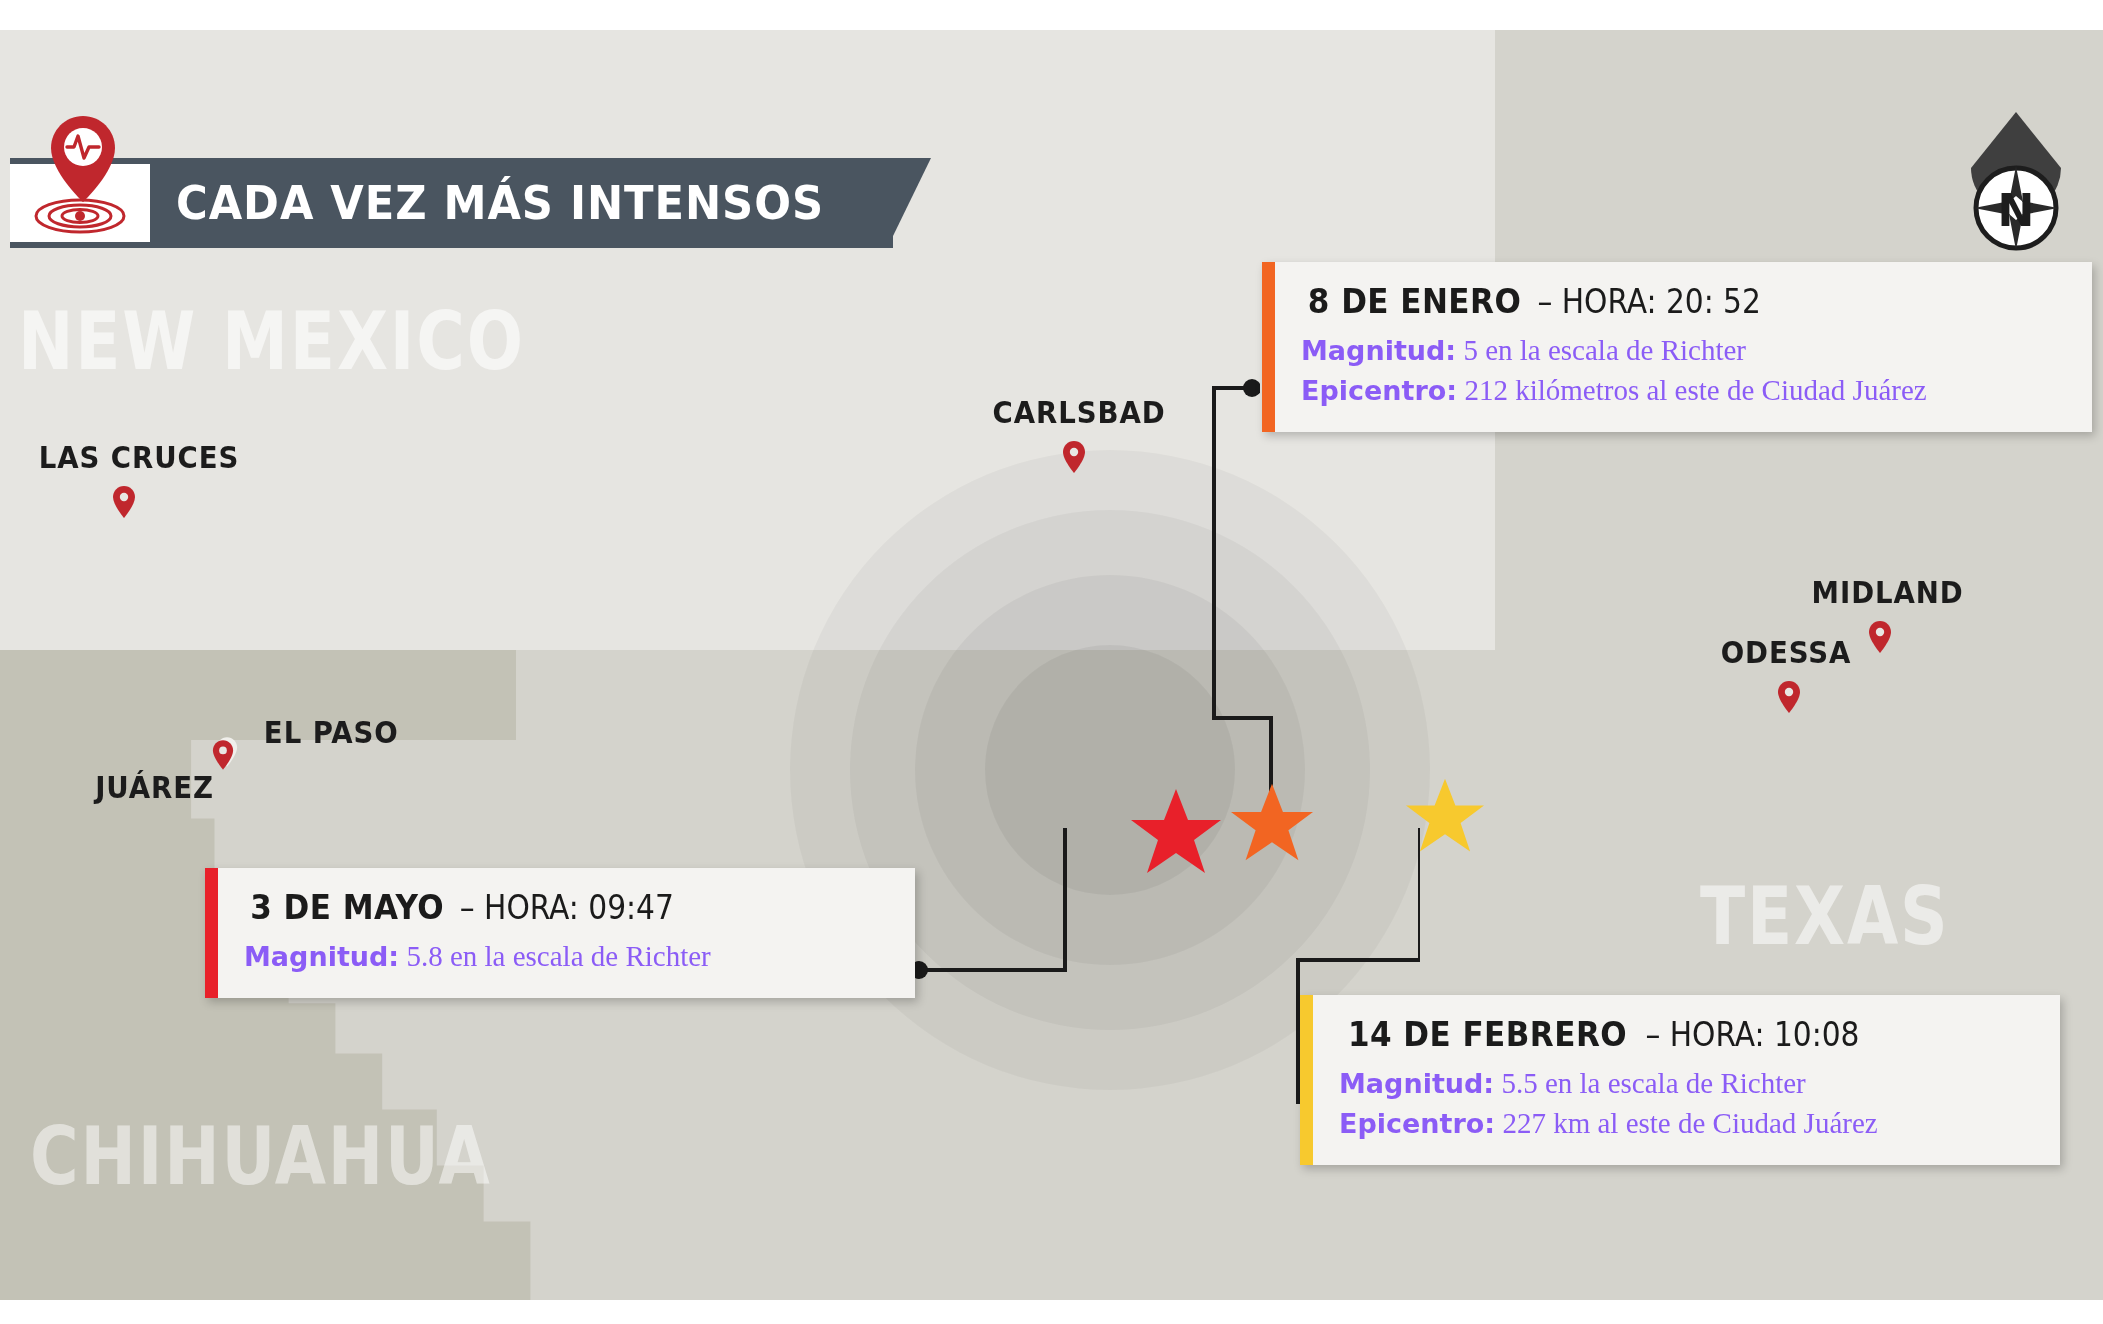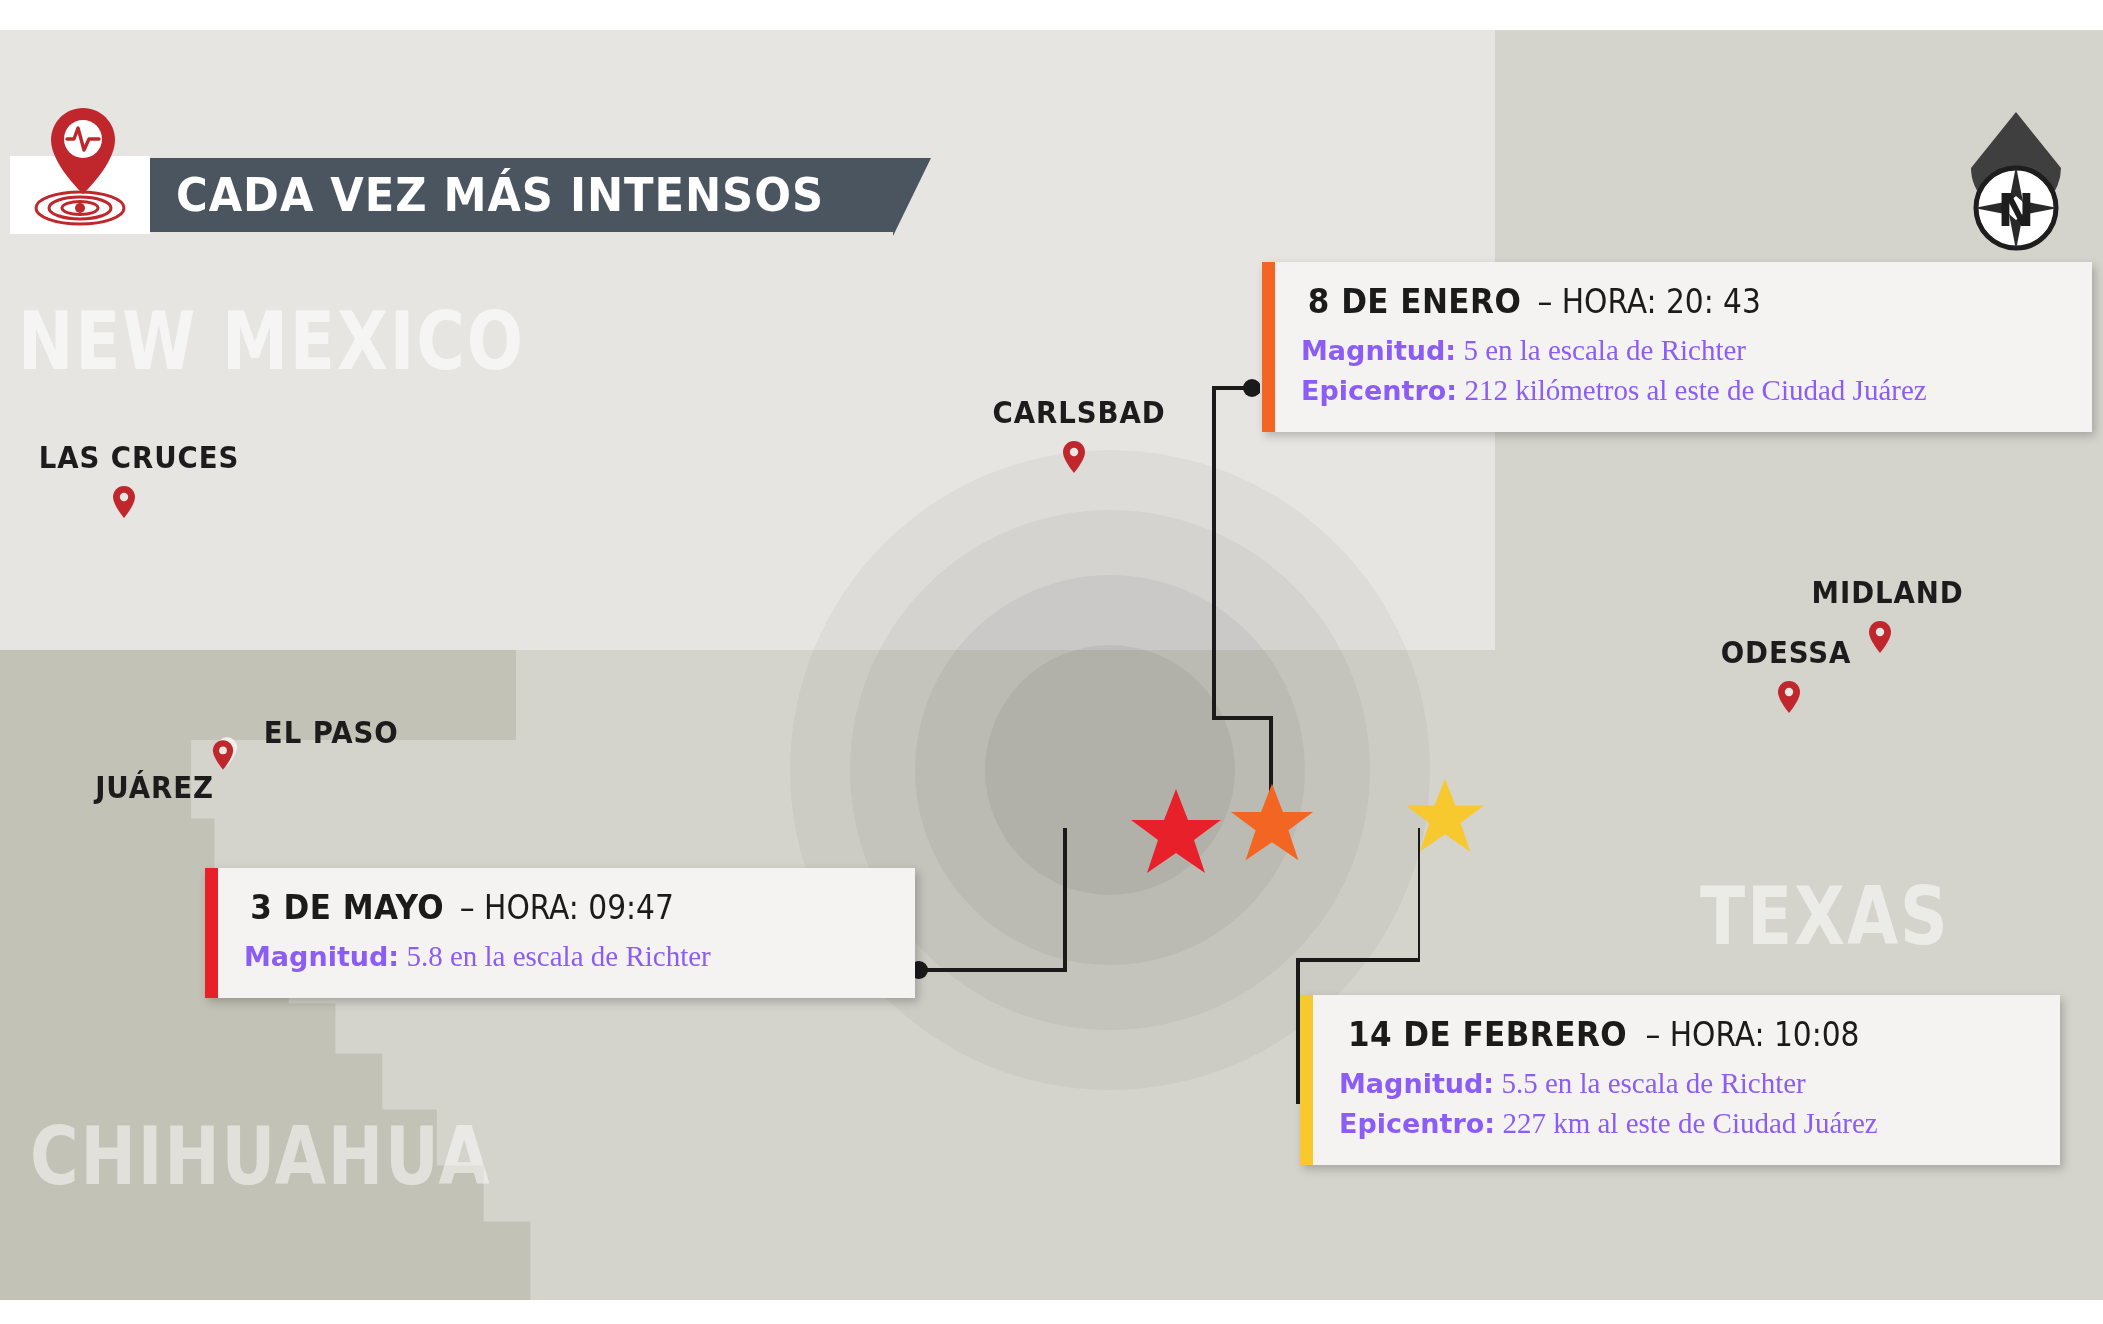--- a/index.html
+++ b/index.html
@@ -103,21 +103,21 @@
   #ring4 { left: 790px; top: 420px;  width: 640px; height: 640px; opacity: 0.035; }
   #ring3 { left: 850px; top: 480px;  width: 520px; height: 520px; opacity: 0.040; }
   #ring2 { left: 915px; top: 545px;  width: 390px; height: 390px; opacity: 0.045; }
   #ring1 { left: 985px; top: 615px;  width: 250px; height: 250px; opacity: 0.050; }
 
   
   .banner {
     position: absolute;
     left: 10px;
     top: 158px;
-    height: 74px;
+    height: 90px;
     background: #4a5560;
     display: flex;
     align-items: center;
     padding-right: 28px;
     box-sizing: border-box;
   }
   .banner::after {
     content: "";
     position: absolute;
     right: -38px;
@@ -408,21 +408,21 @@
       <path d="M17 98 L53 91 L47 98 L53 105 Z" fill="#2a2a2a"></path>
       <path d="M101 98 L65 105 L71 98 L65 91 Z" fill="#2a2a2a"></path>
       <text x="59" y="116" text-anchor="middle" font-family="DejaVu Sans, sans-serif" font-weight="bold" font-size="44" fill="#1d1d1d">N</text>
     </svg>
   </div>
 
   <div class="callout" style="left:1262px; top:262px; width:830px;">
     <div class="callout-bar" style="background:#f26522;"></div>
     <div class="callout-body">
       <div class="callout-title">
-        <span class="date">8 DE ENERO</span><span class="hour"> <span>–</span> <span>HORA:</span> <span>20: 43</span></span>
+        <span class="date">8 DE ENERO</span><span class="hour"> <span>–</span> <span>HORA:</span> <span>20: 52</span></span>
       </div>
       <div class="callout-row">
         <b>Magnitud:</b>
         <span>5 en la escala de Richter</span>
       </div>
       <div class="callout-row">
         <b>Epicentro:</b>
         <span>212 kilómetros al este de Ciudad Juárez</span>
       </div>
     </div>

